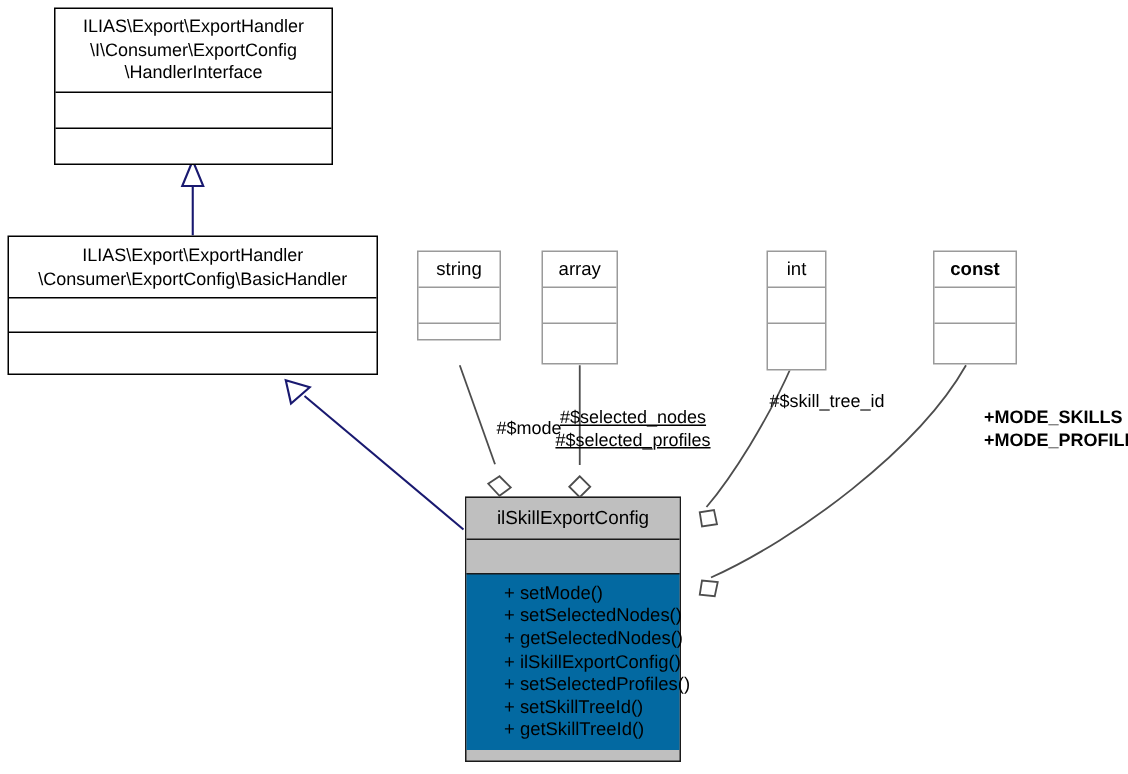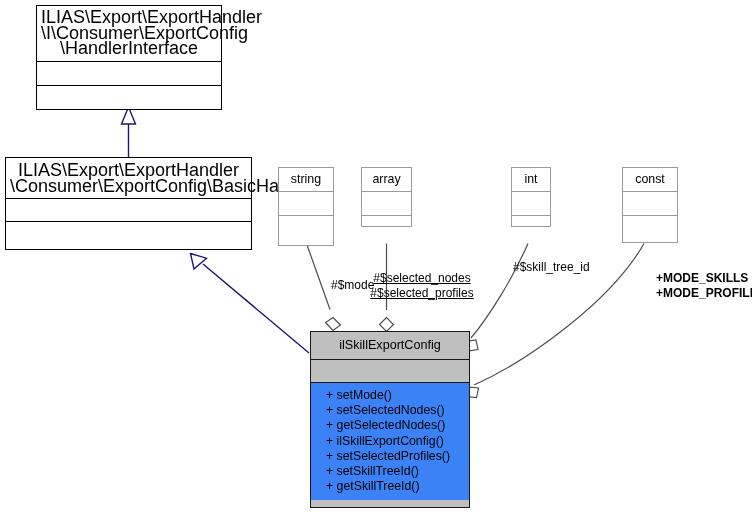--- a/index.html
+++ b/index.html
@@ -31,21 +31,21 @@
     position: absolute;
     box-sizing: border-box;
     background: #ffffff;
     border: 1px solid #000000;
   }
   .node .compartment {
     box-sizing: border-box;
     text-align: center;
   }
   .node .title {
-    font-size: 18px;
+    font-size: 12px;
     line-height: 15.5px;
     color: #000000;
     padding: 4px 4px 4px 4px;
     white-space: pre-line;
   }
   .node .sep {
     border-top: 1px solid #000000;
   }
   .node .empty-row {
     height: 23px;
@@ -80,23 +80,23 @@
     padding: 5px 4px 6px 4px;
   }
   .focus-node .sep {
     border-top: 1px solid #1a1a1a;
   }
   .focus-node .empty-row {
     height: 23px;
     background: #bfbfbf;
   }
   .focus-node .members {
-    background: #3b82f6;
+    background: #0369a1;
     text-align: left;
-    padding: 5px 6px 6px 15px;
+    padding: 5px 6px 6px 25px;
     font-size: 12.3px;
     line-height: 15.2px;
     color: #000000;
   }
   .focus-node .members .member {
     white-space: nowrap;
   }
 
   
   .edge-label {
@@ -156,45 +156,45 @@
     <div class="compartment sep empty-row" style="height:24px;"></div>
   </div>
 
   <div class="node" style="left:5px; top:157px; width:247px; height:93px;">
     <div class="compartment title" style="padding-top:5px;">ILIAS\Export\ExportHandler
 \Consumer\ExportConfig\BasicHandler</div>
     <div class="compartment sep empty-row" style="height:23px;"></div>
     <div class="compartment sep empty-row" style="height:23px;"></div>
   </div>
 
-  <div class="node type-node" style="left:278px; top:167px; width:56px; height:79px;">
+  <div class="node type-node" style="left:278px; top:167px; width:56px; height:60px;">
     <div class="compartment title">string</div>
     <div class="compartment sep empty-row"></div>
     <div class="compartment sep empty-row"></div>
   </div>
 
-  <div class="node type-node" style="left:361px; top:167px; width:51px; height:60px;">
+  <div class="node type-node" style="left:361px; top:167px; width:51px; height:76px;">
     <div class="compartment title">array</div>
     <div class="compartment sep empty-row"></div>
     <div class="compartment sep empty-row"></div>
   </div>
 
-  <div class="node type-node" style="left:511px; top:167px; width:40px; height:60px;">
+  <div class="node type-node" style="left:511px; top:167px; width:40px; height:80px;">
     <div class="compartment title">int</div>
     <div class="compartment sep empty-row"></div>
     <div class="compartment sep empty-row"></div>
   </div>
 
-  <div class="node type-node" style="left:622px; top:167px; width:56px; height:76px;">
+  <div class="node type-node" style="left:622px; top:167px; width:56px; height:76px;font-weight:bold;">
     <div class="compartment title">const</div>
     <div class="compartment sep empty-row"></div>
     <div class="compartment sep empty-row"></div>
   </div>
 
-  <div class="node focus-node" style="left:310px; top:331px; width:160px; height:177px;">
+  <div class="node focus-node" style="left:310px; top:331px; width:144px; height:177px;">
     <div class="compartment title">ilSkillExportConfig</div>
     <div class="compartment sep empty-row"></div>
     <div class="compartment sep members">
       <div class="member">+ setMode()</div>
       <div class="member">+ setSelectedNodes()</div>
       <div class="member">+ getSelectedNodes()</div>
       <div class="member">+ ilSkillExportConfig()</div>
       <div class="member">+ setSelectedProfiles()</div>
       <div class="member">+ setSkillTreeId()</div>
       <div class="member">+ getSkillTreeId()</div>

